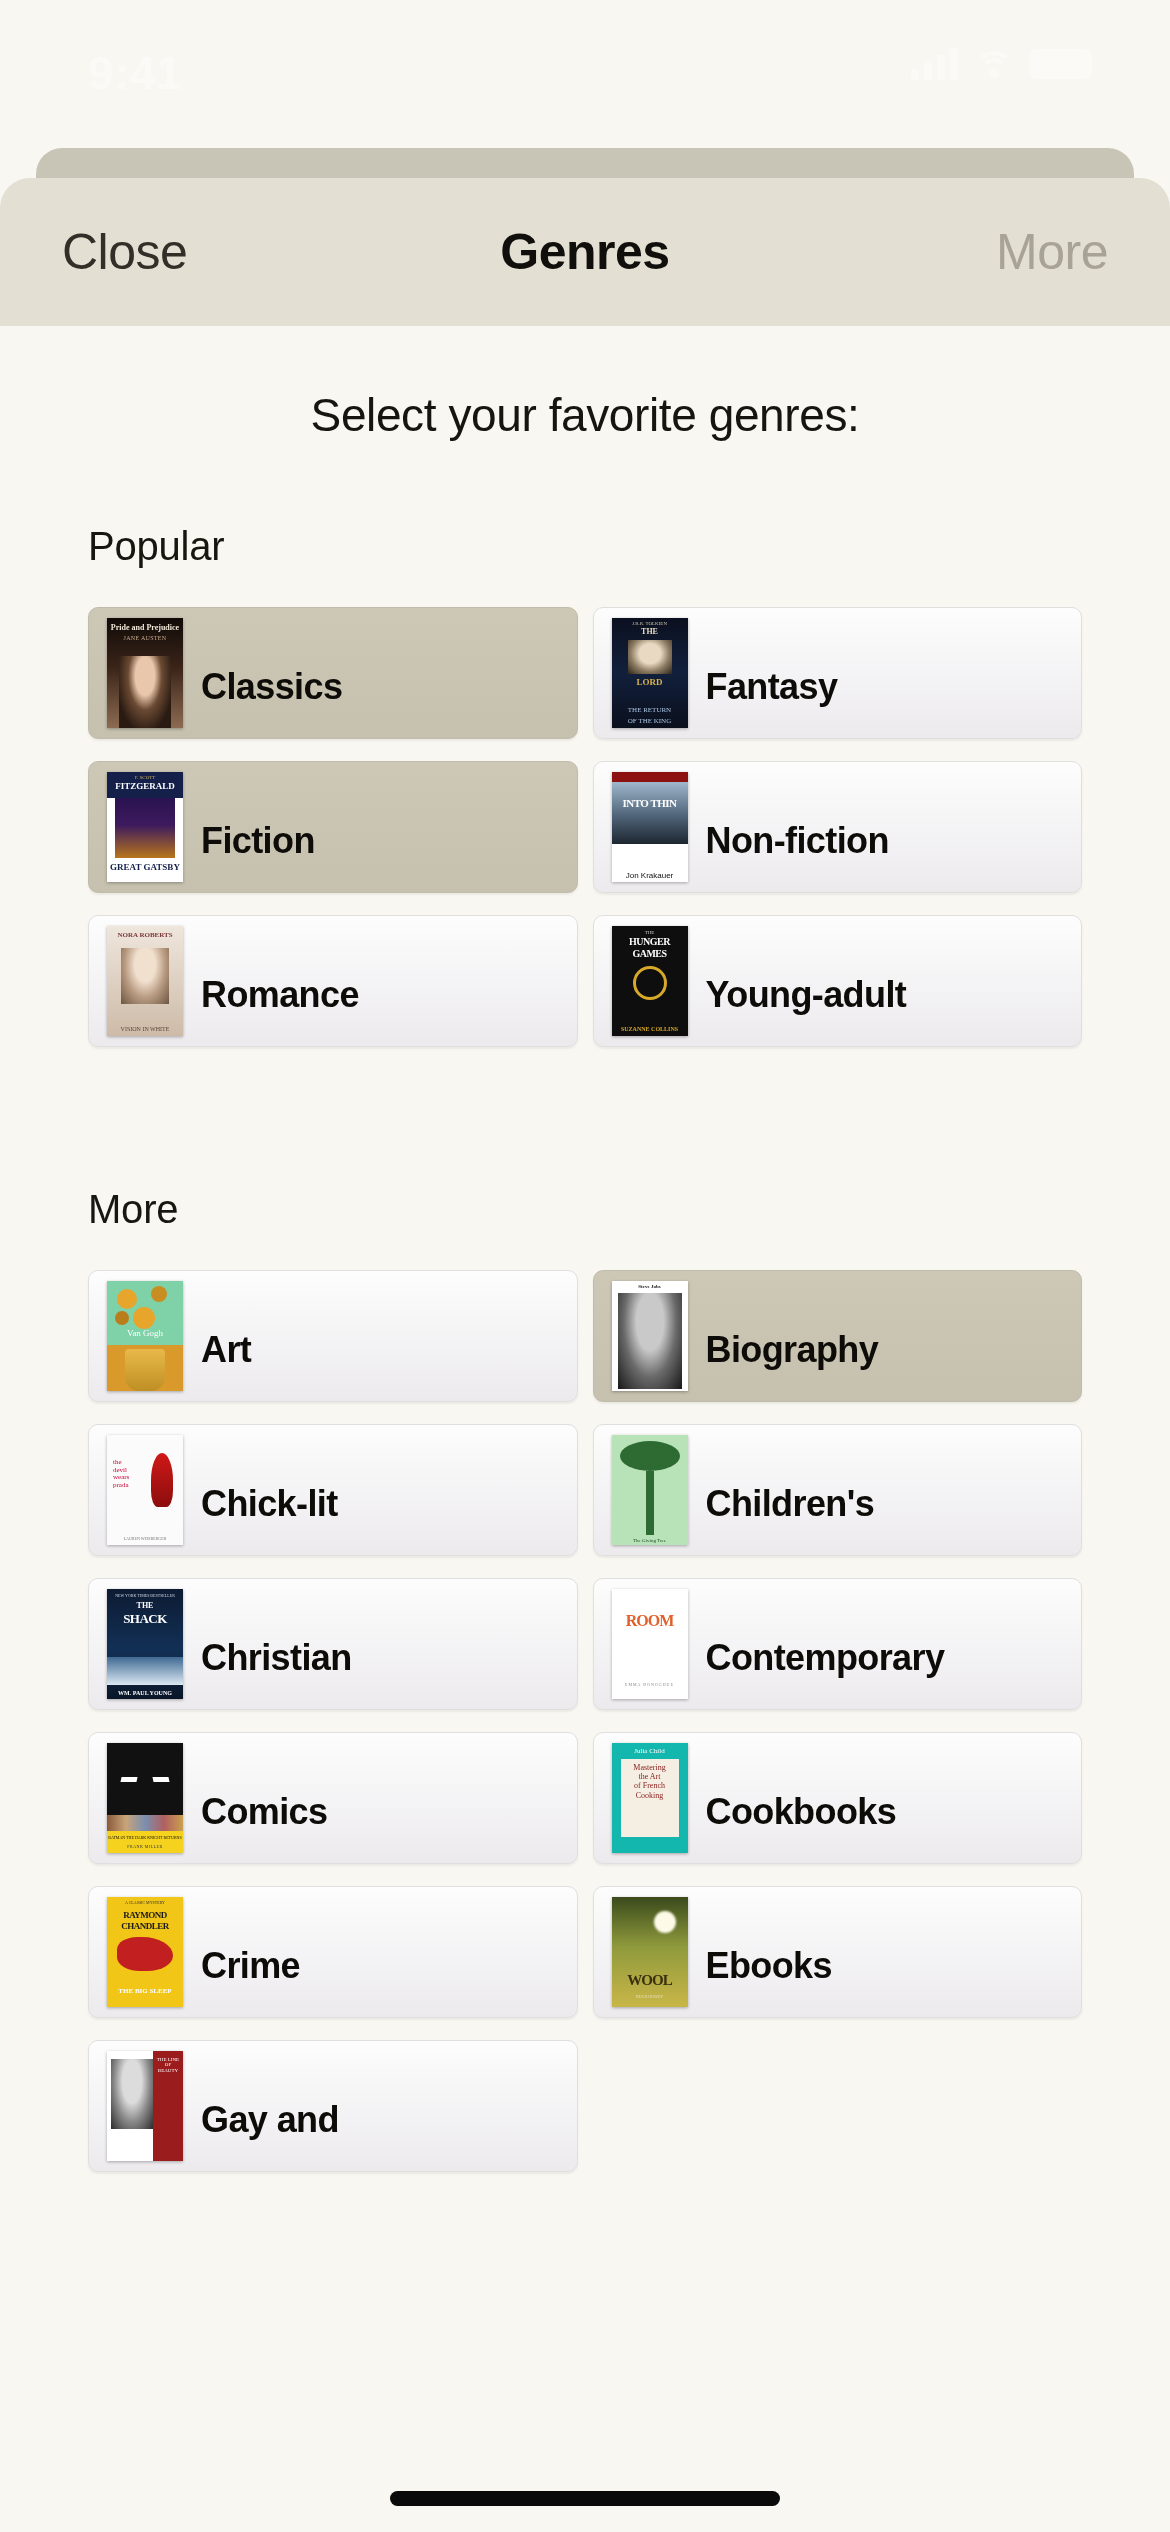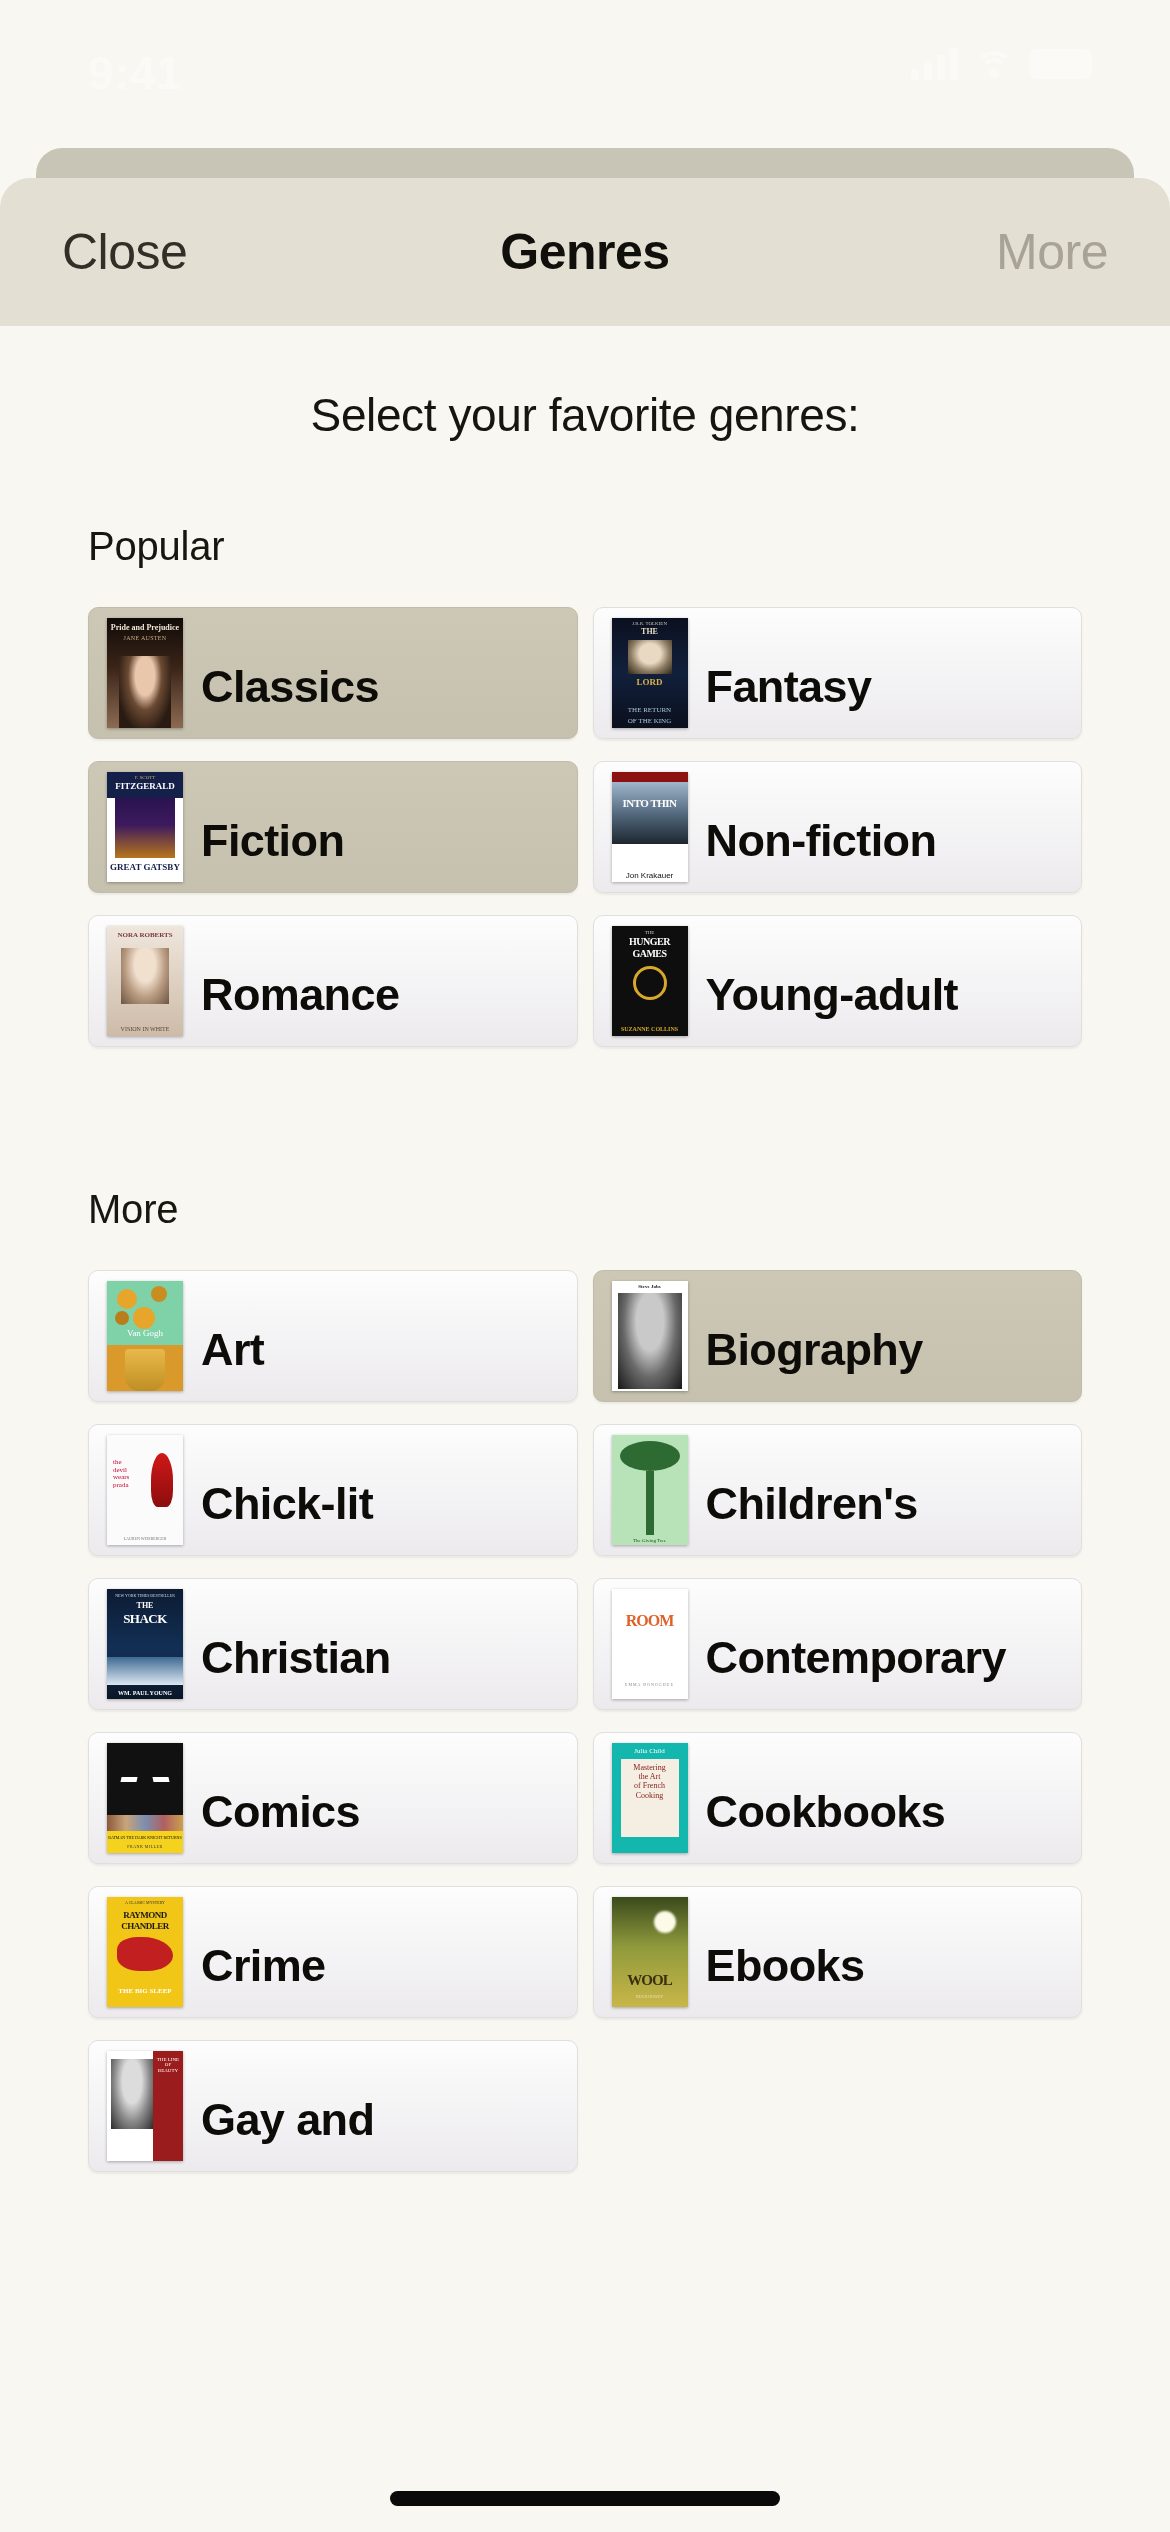--- a/index.html
+++ b/index.html
@@ -107,21 +107,21 @@
     border:1px solid #c0bbaa;
   }
   .cover{
     width:76px; height:110px; margin-left:18px; flex:none;
     background:#fff; position:relative; overflow:hidden;
     box-shadow:0 1px 3px rgba(0,0,0,.30);
     font-size:7px; line-height:1.05; color:#fff;
     text-align:center; font-family:"Liberation Serif", serif;
   }
   .card-label{
-    margin-left:18px; font-size:45px; font-weight:700;
+    margin-left:18px; font-size:36px; font-weight:700;
     color:#0d0c09; letter-spacing:-0.6px; white-space:nowrap;margin-top:28px;
   }
 
   
   .cv-pride{ background:linear-gradient(180deg,#100b08 0%,#3a2418 45%,#8d6b52 100%); }
   .cv-pride .t1{ position:absolute; top:6px; left:0; right:0; font-size:8px; font-weight:700; color:#f2e7d8; }
   .cv-pride .t2{ position:absolute; top:17px; left:0; right:0; font-size:6px; color:#c9a98b; letter-spacing:.3px; }
   .cv-pride .face{ position:absolute; bottom:0; left:12px; width:52px; height:72px;
     background:radial-gradient(ellipse at 50% 28%, #e8c7ad 0 26%, #6b4a33 46%, #2a1b12 78%); }
 

